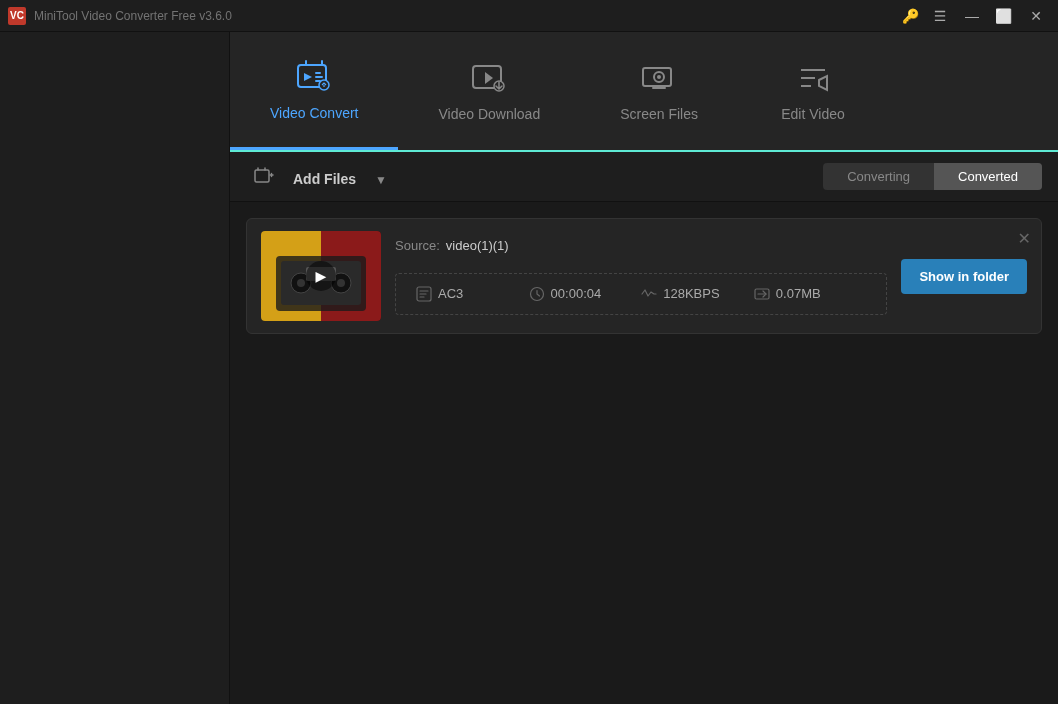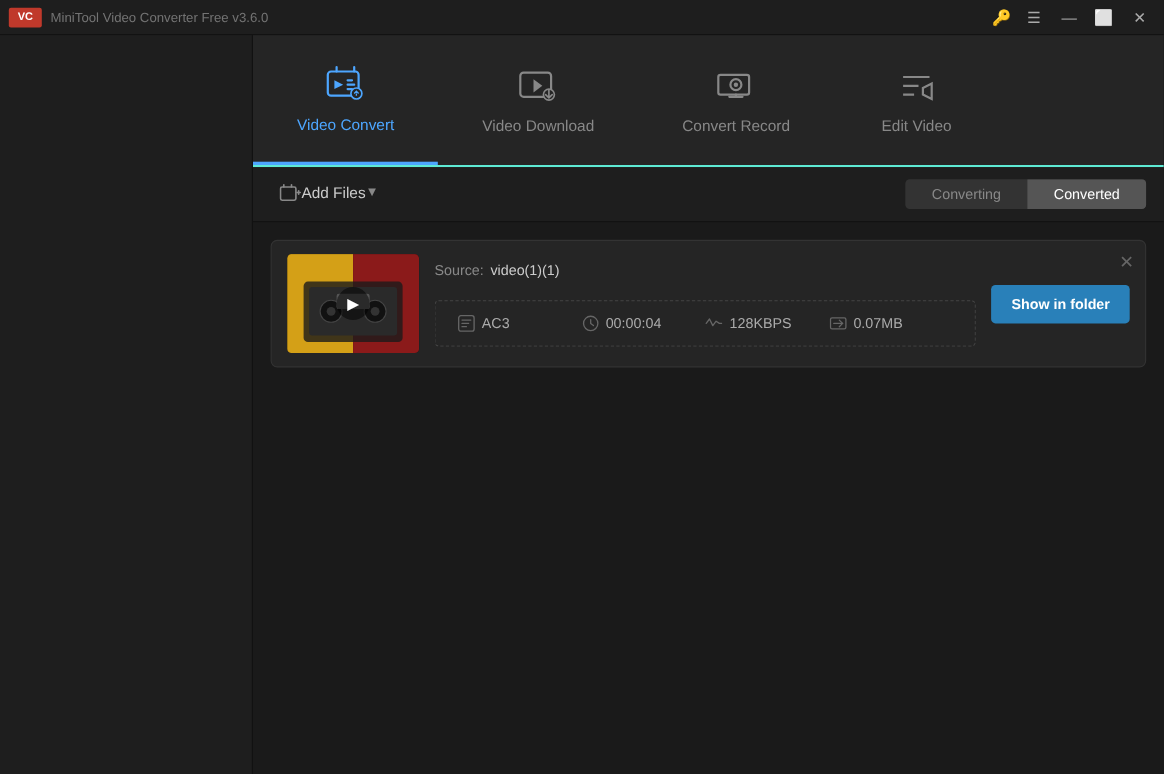--- a/index.html
+++ b/index.html
@@ -22,21 +22,21 @@
       justify-content: space-between;
       padding: 0 8px;
       border-bottom: 1px solid #111;
     }
     .title-bar-left {
       display: flex;
       align-items: center;
       gap: 8px;
     }
     .app-logo {
-      width: 30px;
+      width: 18px;
       height: 18px;
       background: #c0392b;
       border-radius: 2px;
       display: flex;
       align-items: center;
       justify-content: center;
       font-size: 10px;
       font-weight: bold;
       color: white;
       flex-shrink: 0;
@@ -129,29 +129,30 @@
       height: 50px;
       background: #1e1e1e;
       display: flex;
       align-items: center;
       padding: 0 16px;
       gap: 8px;
       border-bottom: 1px solid #111;
     }
     .add-files-btn {
       display: flex;
-      align-items: flex-start;
-      gap: 0;
+      align-items: flex-end;
+      gap: 19px;
       background: transparent;
       border: none;
       color: #ccc;
       cursor: pointer;
       font-size: 14px;
       padding: 4px 8px;
       border-radius: 4px;
+      font-weight: bold;
     }
     .add-files-icon {
       font-size: 18px;
       color: #888;
     }
     .dropdown-arrow {
       font-size: 12px;
       color: #888;
     }
 
@@ -347,21 +348,21 @@
 
       <div class="nav-tab">
         <span class="nav-tab-icon">
           <svg width="36" height="36" viewBox="0 0 36 36" fill="none">
             <rect x="2" y="8" width="28" height="18" rx="2" stroke="#888" stroke-width="2" fill="none"></rect>
             <circle cx="18" cy="17" r="5" stroke="#888" stroke-width="2" fill="none"></circle>
             <circle cx="18" cy="17" r="2" fill="#888"></circle>
             <path d="M12 28 L24 28 M18 26 L18 28" stroke="#888" stroke-width="2" stroke-linecap="round"></path>
           </svg>
         </span>
-        <span class="nav-tab-label">Convert Record</span>
+        <span class="nav-tab-label">Screen Files</span>
       </div>
 
       <div class="nav-tab">
         <span class="nav-tab-icon">
           <svg width="36" height="36" viewBox="0 0 36 36" fill="none">
             <path d="M6 10 L30 10" stroke="#888" stroke-width="2"></path>
             <path d="M6 18 L20 18" stroke="#888" stroke-width="2"></path>
             <path d="M6 26 L16 26" stroke="#888" stroke-width="2"></path>
             <path d="M24 20 L32 16 L32 30 L24 26 Z" stroke="#888" stroke-width="2" fill="none"></path>
           </svg>

